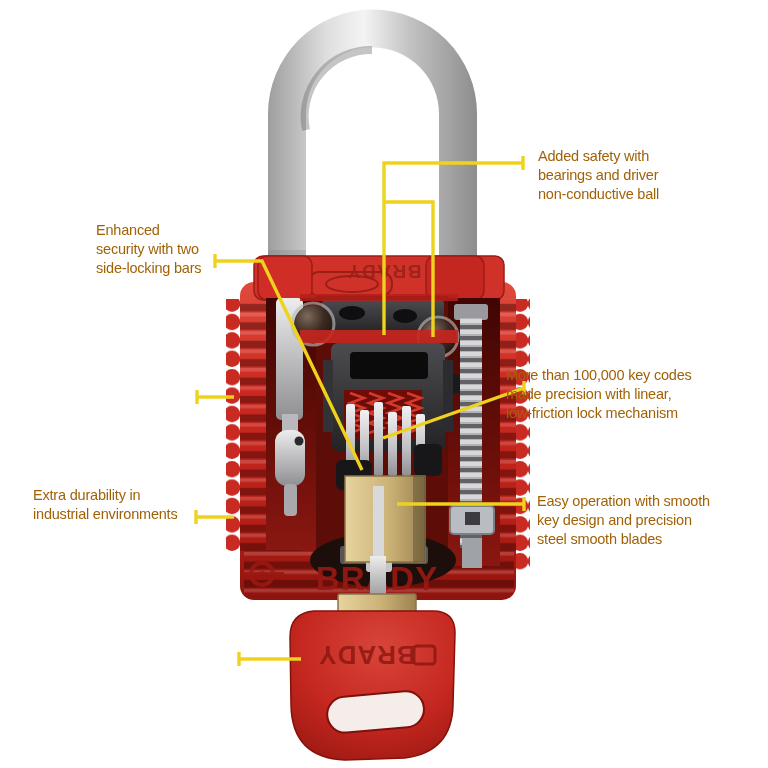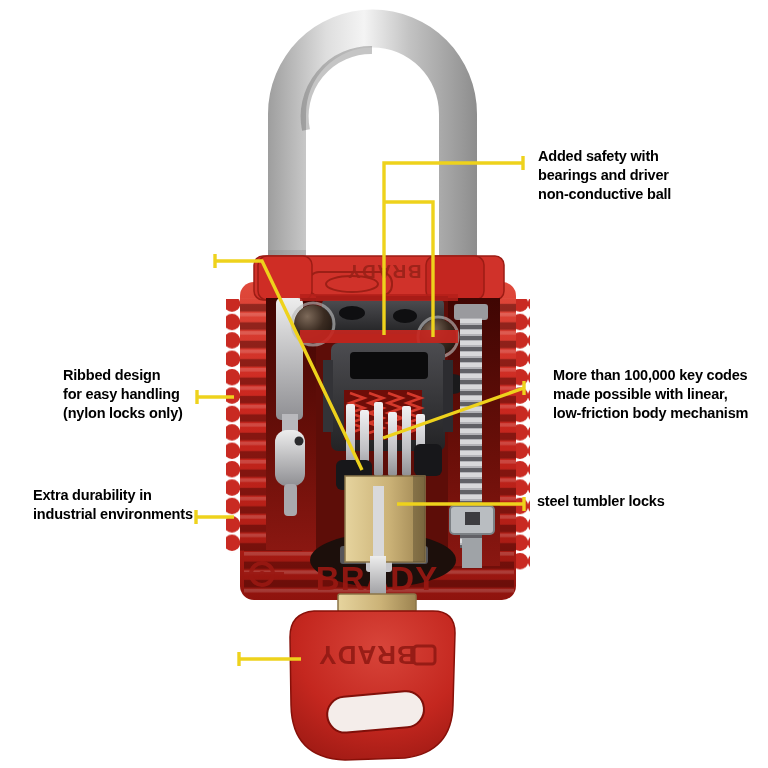--- a/index.html
+++ b/index.html
@@ -2,22 +2,22 @@
 <html><head>
 <meta charset="utf-8">
 <style>
   html,body{margin:0;padding:0;background:#fff;}
   .stage{
     position:relative;width:768px;height:768px;background:#ffffff;overflow:hidden;
     font-family:"Liberation Sans", sans-serif;
   }
   .label{
     position:absolute;
-    font-size:14.5px;font-weight:bold;line-height:19px;
-    color:#000000;letter-spacing:-0.2px;white-space:nowrap;
+    font-size:14.5px;font-weight:normal;line-height:19px;
+    color:#a16207;letter-spacing:-0.2px;white-space:nowrap;
   }
   svg{position:absolute;left:0;top:0;}
 </style>
 </head>
 <body>
 
 <div class="stage">
 
 <svg width="768" height="768" viewBox="0 0 768 768">
   <defs>
@@ -241,36 +241,38 @@
     </g>
   </g>
 </svg>
 
 <div class="label" style="left:538px;top:147px">
   <div>Added safety with</div>
   <div>bearings and driver</div>
   <div>non-conductive ball</div>
 </div>
 
-
-<div class="label" style="left:63px;top:366px">
-  <div>Ribbed design</div>
-  <div>for easy handling</div>
-  <div>(nylon locks only)</div>
-</div>
+<div class="label" style="left:96px;top:221px">
+  <div>Enhanced</div>
+  <div>security with two</div>
+  <div>side-locking bars</div>
+</div>
+
 
 <div class="label" style="left:33px;top:486px">
   <div>Extra durability in</div>
   <div>industrial environments</div>
 </div>
 
-<div class="label" style="left:553px;top:366px">
+<div class="label" style="left:506px;top:366px">
   <div>More than 100,000 key codes</div>
-  <div>made possible with linear,</div>
-  <div>low-friction body mechanism</div>
+  <div>made precision with linear,</div>
+  <div>low-friction lock mechanism</div>
 </div>
 
 <div class="label" style="left:537px;top:492px">
-  <div>steel tumbler locks</div>
+  <div>Easy operation with smooth</div>
+  <div>key design and precision</div>
+  <div>steel smooth blades</div>
 </div>
 
 
 </div>
 
 </body></html>

